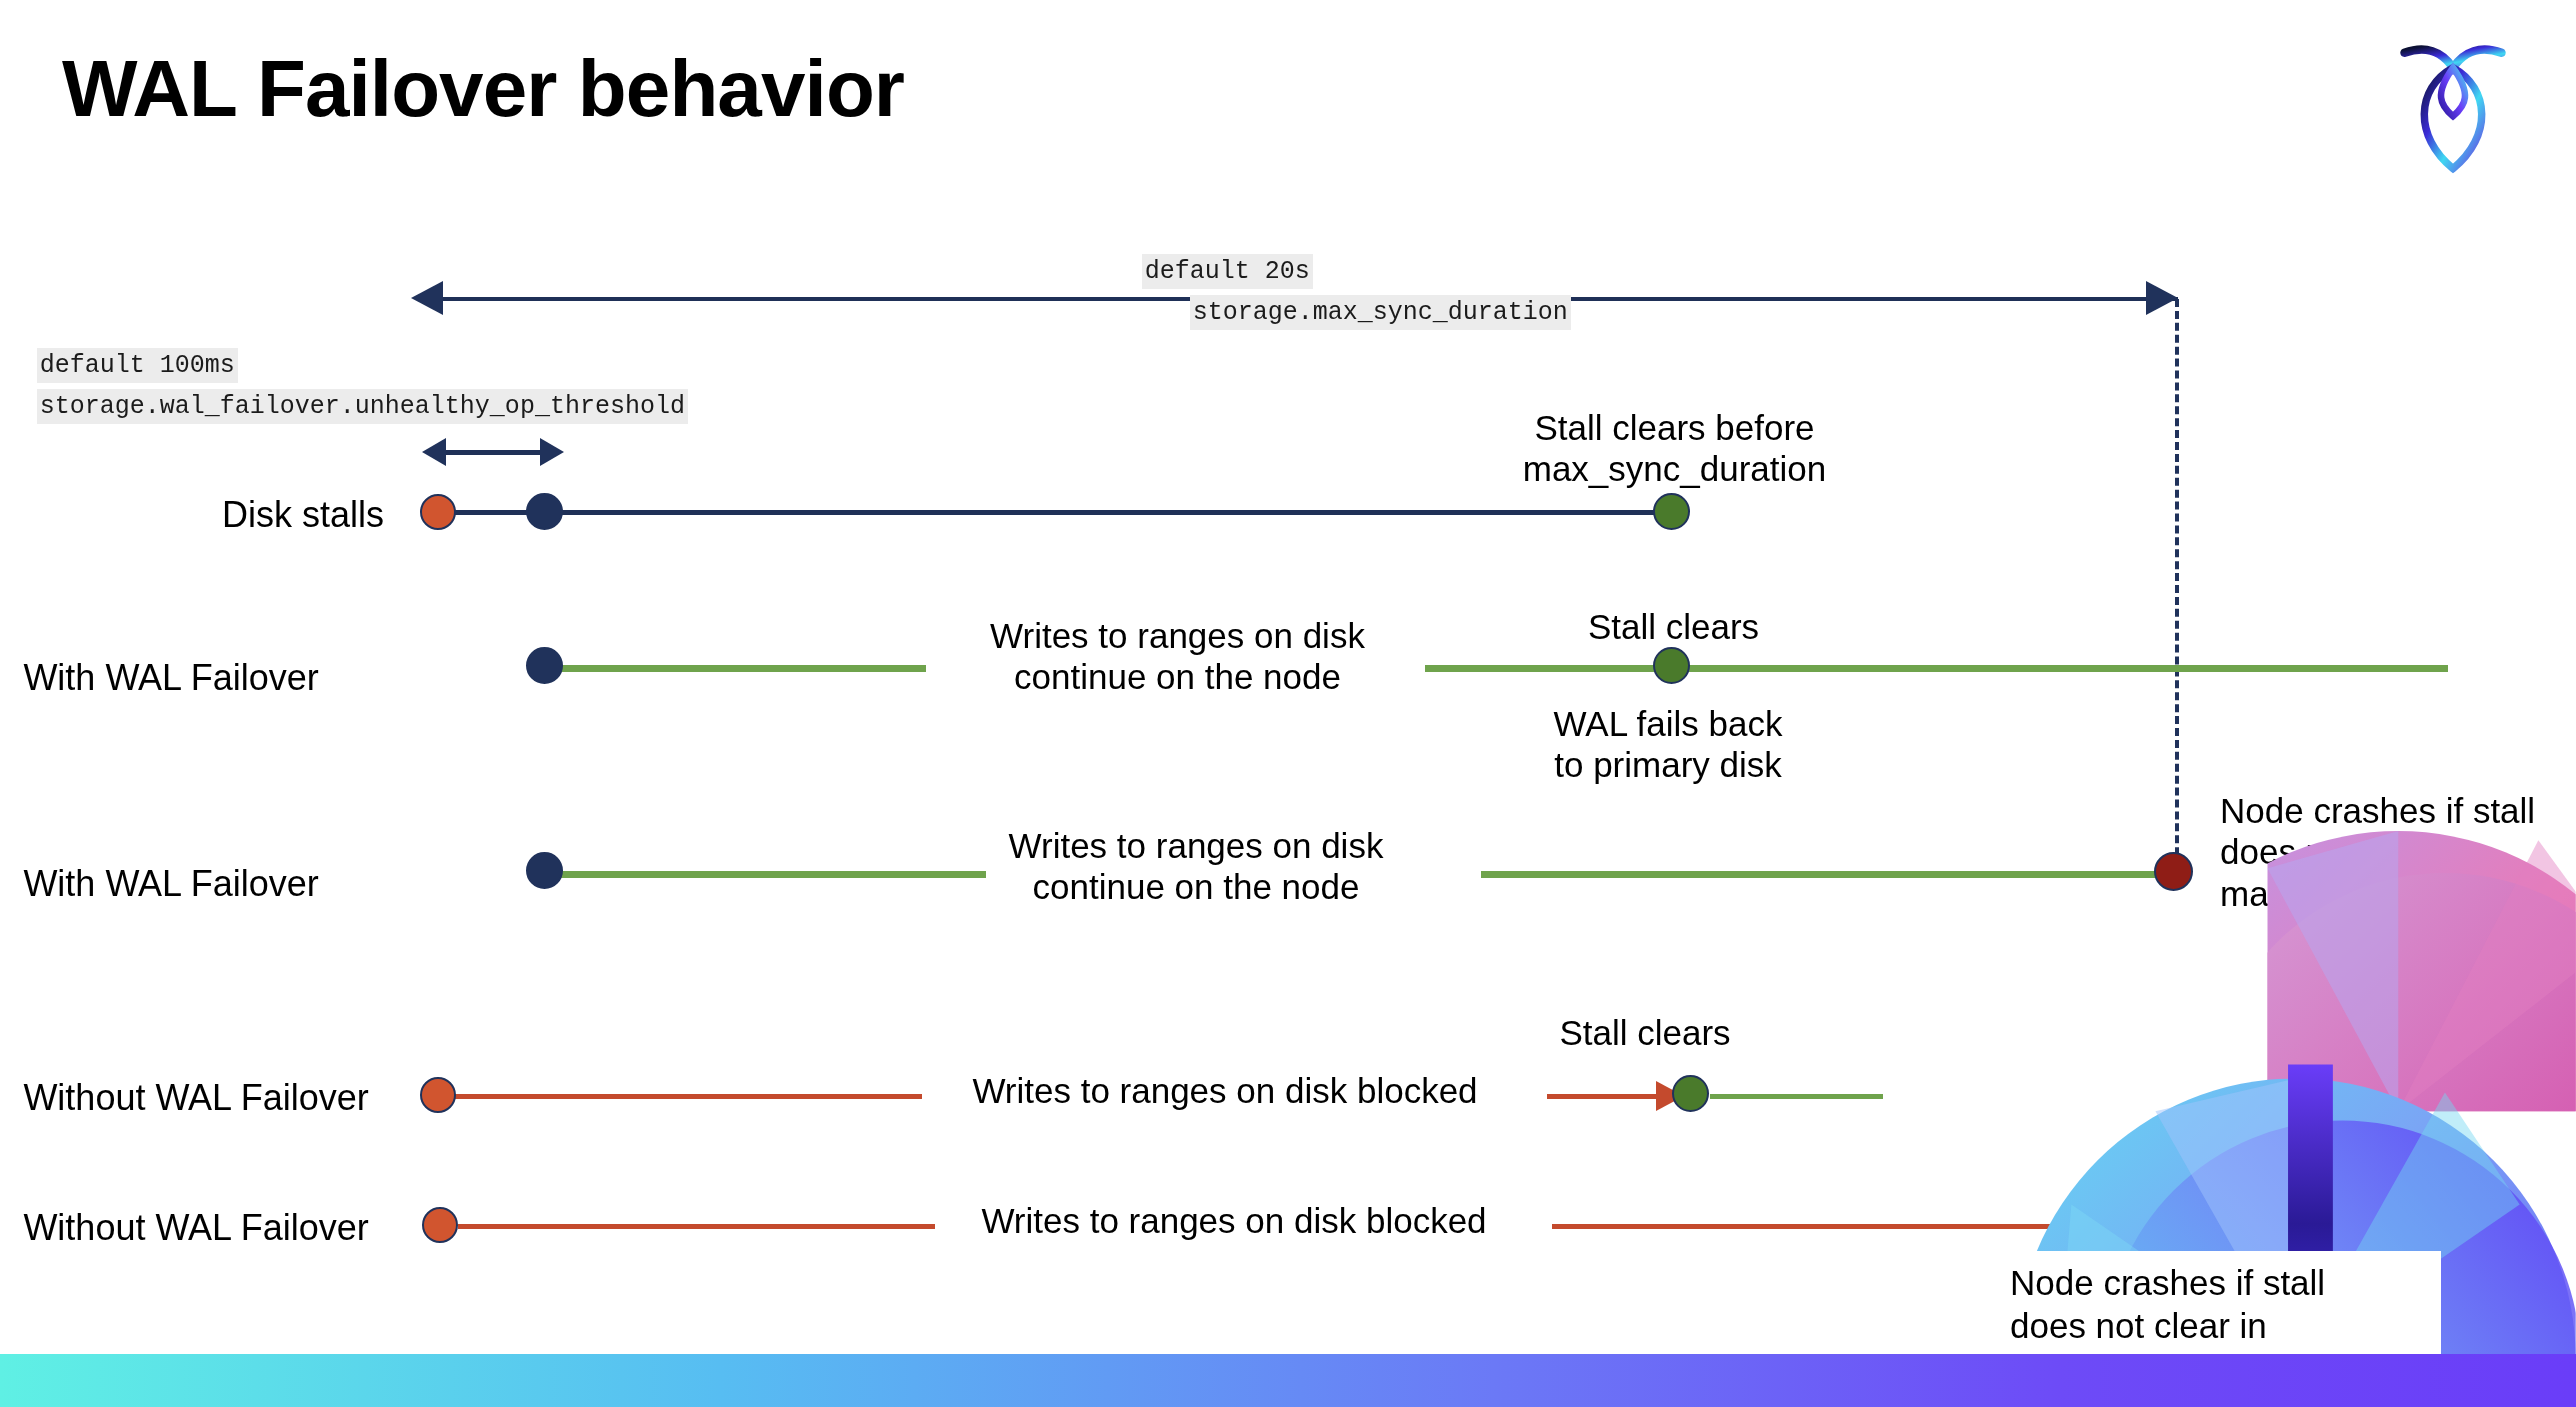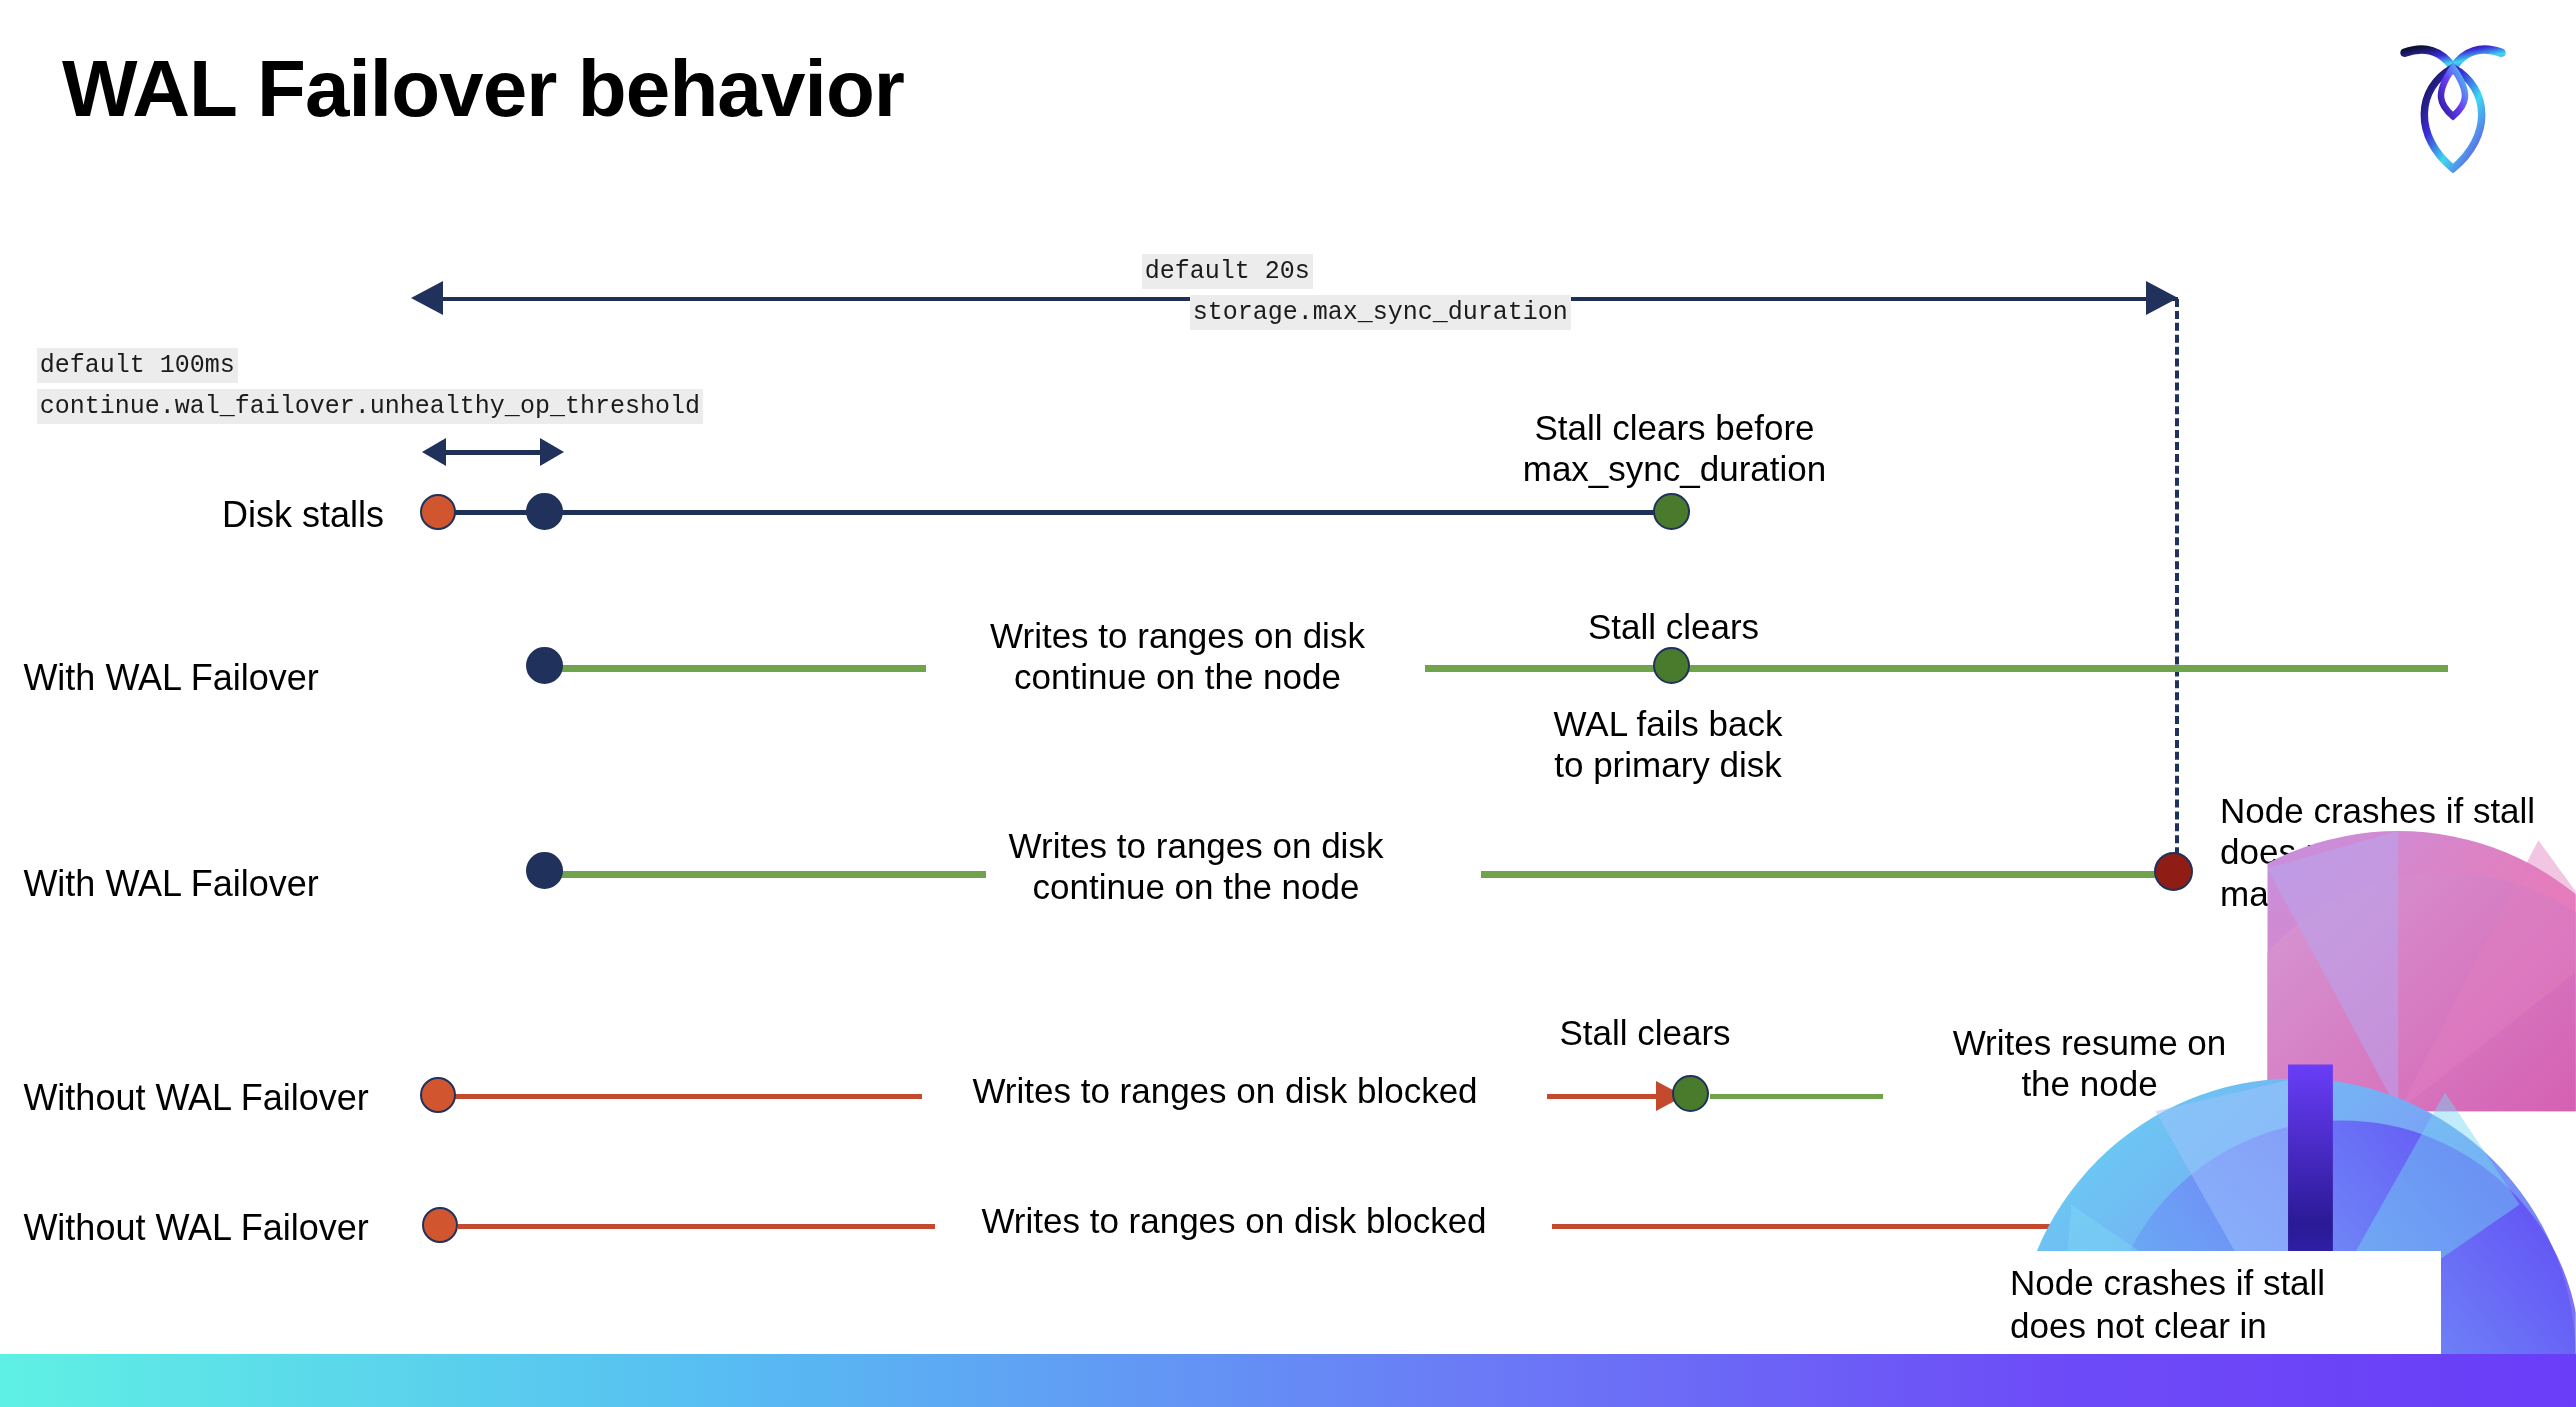--- a/index.html
+++ b/index.html
@@ -114,21 +114,21 @@
   </div>
 
   <div class="seg navy" style="left:439px;top:297px;width:1739px;"></div>
   <div class="arrowhead ah-left-navy" style="left:411px;top:281px;"></div>
   <div class="arrowhead ah-right-navy" style="left:2146px;top:281px;"></div>
 
   <div class="code-chip" style="left:1142px;top:254px;">default 20s</div>
   <div class="code-chip" style="left:1142px;top:295px;margin-left:48px;">storage.max_sync_duration</div>
 
   <div class="code-chip" style="left:37px;top:348px;">default 100ms</div>
-  <div class="code-chip" style="left:37px;top:389px;">continue.wal_failover.unhealthy_op_threshold</div>
+  <div class="code-chip" style="left:37px;top:389px;">storage.wal_failover.unhealthy_op_threshold</div>
 
   <div class="seg navy" style="left:444px;top:450px;width:103px;border-top-width:5.6px;"></div>
   <div class="arrowhead ah-left-navy-sm" style="left:422px;top:438px;"></div>
   <div class="arrowhead ah-right-navy-sm" style="left:540px;top:438px;"></div>
 
   <div class="vdash" style="left:2175px;top:299px;height:580px;"></div>
 
   <div class="rowlabel" style="left:222px;top:494px;text-align:center;">Disk stalls</div>
 
   <div class="seg navy" style="left:439px;top:510px;width:1238px;border-top-width:5.6px;"></div>
@@ -171,22 +171,20 @@
   <div class="seg red" style="left:1547px;top:1094px;width:136px;"></div>
   <div class="arrowhead ah-right-red" style="left:1656px;top:1081px;"></div>
   <div class="seg green-thin" style="left:1710px;top:1094px;width:173px;"></div>
   <div class="seg green-thin" style="left:2290px;top:1094px;width:164px;"></div>
 
   <div class="dot orange" style="left:420px;top:1077px;width:36px;height:36px;"></div>
   <div class="dot green" style="left:1672px;top:1075px;width:37px;height:37px;"></div>
 
   <div class="lbl c" style="left:935px;top:1070px;width:580px;">Writes to ranges on disk  blocked</div>
   <div class="lbl c" style="left:1533px;top:1012px;width:224px;">Stall clears</div>
-  <div class="lbl c" style="left:1907px;top:1022px;width:365px;">Writes resume on
-the node</div>
 
   <div class="rowlabel" style="left:23.4px;top:1207px;">Without WAL Failover</div>
 
   <div class="seg red" style="left:458px;top:1224px;width:477px;"></div>
   <div class="seg red" style="left:1552px;top:1224px;width:584px;"></div>
   <div class="arrowhead ah-right-red" style="left:2122px;top:1211px;"></div>
 
   <div class="dot orange" style="left:422px;top:1207px;width:36px;height:36px;"></div>
   <div class="dot darkred" style="left:2154px;top:1204px;width:39px;height:39px;"></div>
 

